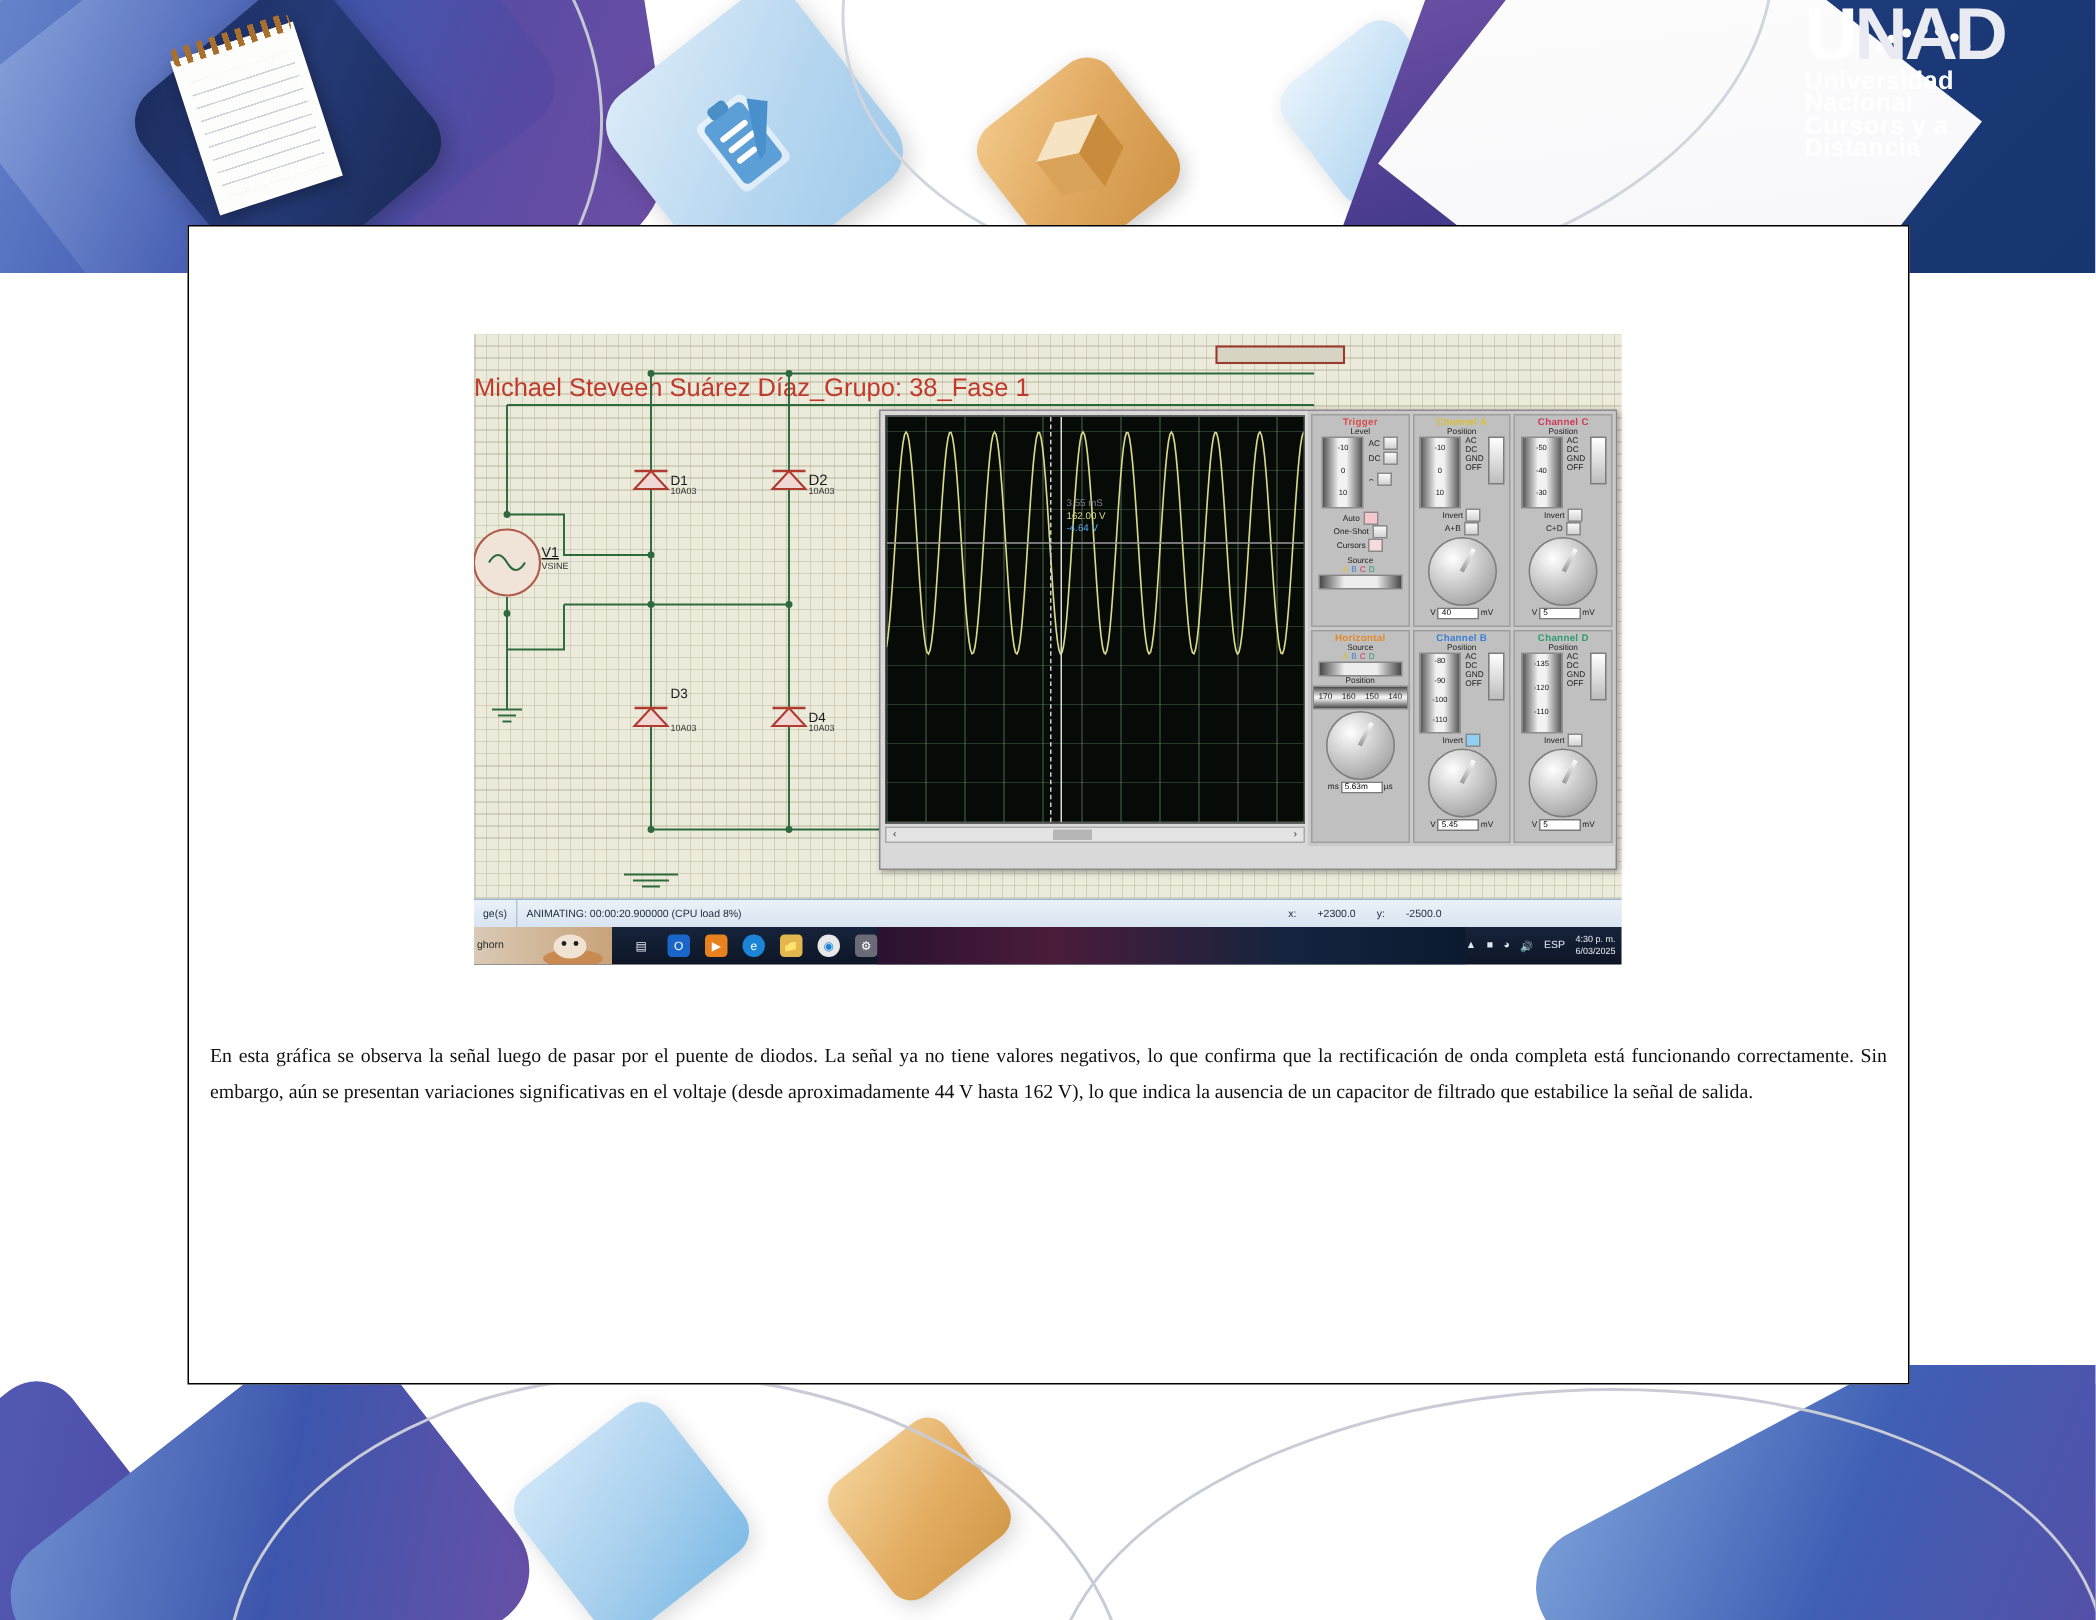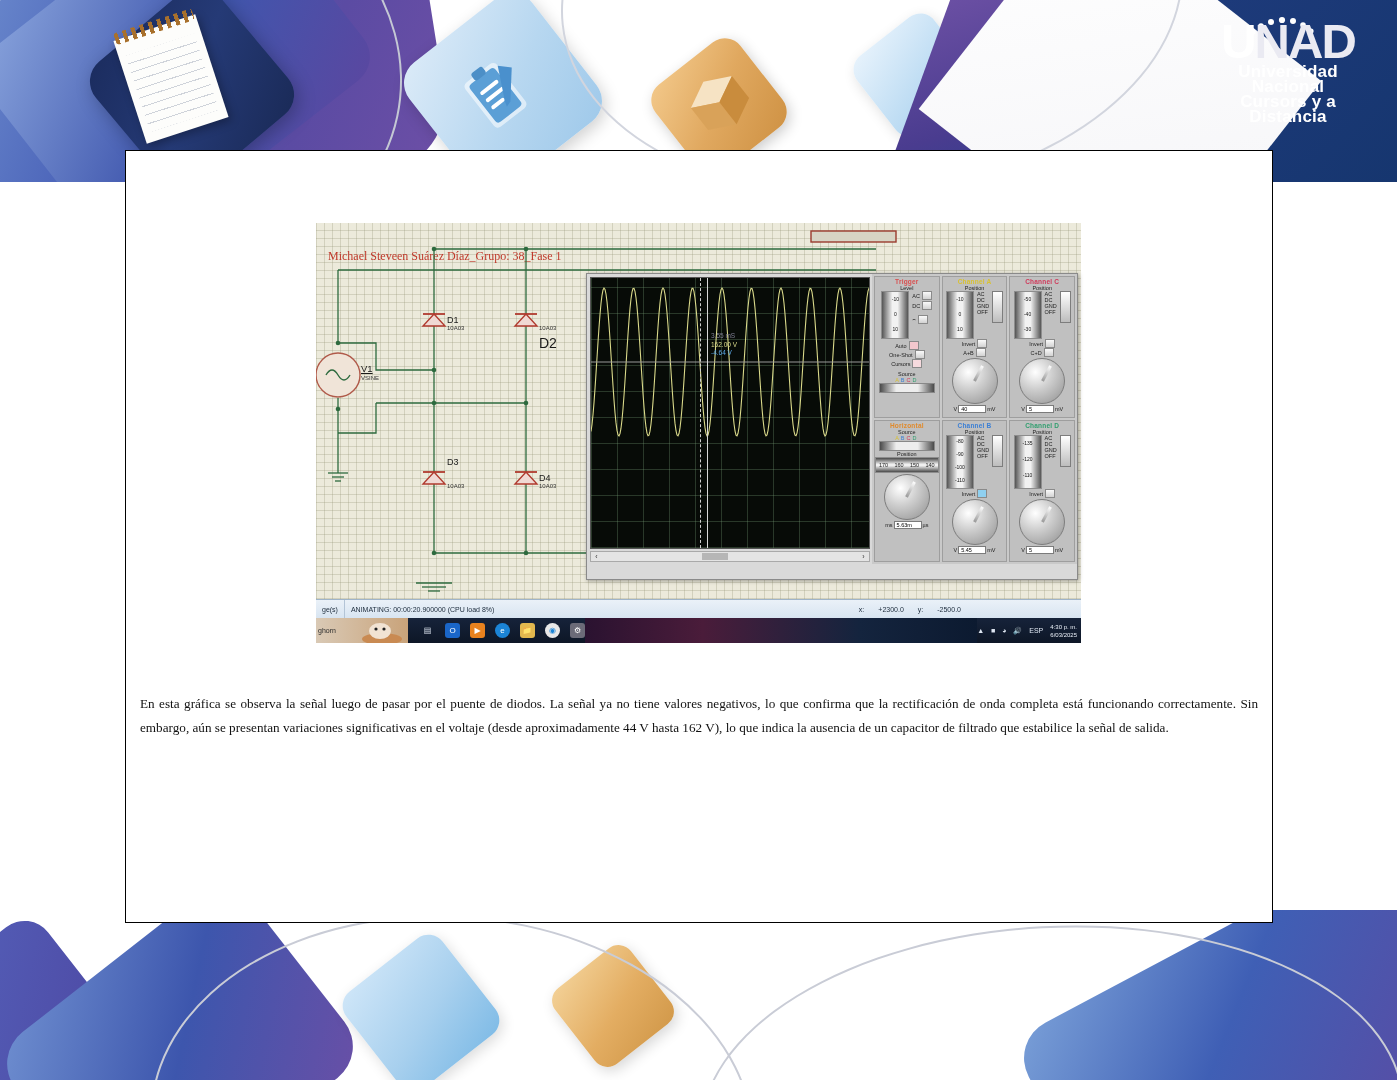--- a/index.html
+++ b/index.html
@@ -37,21 +37,21 @@
     background:linear-gradient(150deg,#f3c98b 0%,#e0a85f 50%,#cf9244 100%);transform:rotate(-38deg);
     box-shadow:0 5px 14px rgba(0,0,0,.2);}
   .cube{position:absolute;left:690px;top:72px;width:60px;height:62px;transform:rotate(-38deg);}
   .sq-blue-sm{position:absolute;left:866px;top:26px;width:98px;height:98px;border-radius:18px;
     background:linear-gradient(160deg,#e8f3fc 0%,#bddcf3 60%,#a4cdee 100%);transform:rotate(-38deg);
     box-shadow:0 5px 14px rgba(0,0,0,.14);}
   .swoosh{position:absolute;border:2px solid #c9ccd6;border-radius:50%;background:transparent;}
   .s1{left:-120px;top:-150px;width:520px;height:420px;transform:rotate(12deg);border-color:#c4c8d4;}
   .s2{left:560px;top:-210px;width:620px;height:400px;transform:rotate(-6deg);border-color:#d2d5de;}
 
-  .logo{position:absolute;right:24px;top:18px;width:170px;text-align:center;color:#fff;}
+  .logo{position:absolute;right:24px;top:0;width:170px;color:#fff;}
   .logo .mark{font-size:49px;font-weight:bold;letter-spacing:-2px;line-height:46px;
     font-family:"Liberation Sans",sans-serif;}
   .logo .mark .nad{color:#eaeaf2;}
   .logo .sub{font-size:17px;line-height:15px;font-weight:bold;letter-spacing:.2px;}
   .dots{position:absolute;right:26px;top:14px;width:166px;height:50px;}
 
   .ftr{position:absolute;left:0;bottom:0;width:1397px;height:170px;overflow:hidden;}
   .f-left{position:absolute;left:30px;bottom:-90px;width:300px;height:230px;border-radius:40px;
     background:linear-gradient(140deg,#6f8fd0 0%,#3d56ad 50%,#6a4fa6 100%);transform:rotate(-38deg);}
   .f-left2{position:absolute;left:-90px;bottom:-120px;width:220px;height:250px;border-radius:30px;
@@ -74,22 +74,22 @@
     background:#fff;box-sizing:border-box;}
 
   
   .shot{position:absolute;left:190px;top:72px;width:765px;height:420px;background:#e8e7d8;}
 
   .cad{position:absolute;left:0;top:0;width:765px;height:376px;
     background:
       repeating-linear-gradient(0deg,rgba(150,150,120,.30) 0 1px,transparent 1px 8px),
       repeating-linear-gradient(90deg,rgba(150,150,120,.30) 0 1px,transparent 1px 8px),
       #eceadb;}
-  .cad-title{position:absolute;left:12px;top:26px;font-size:12px;color:#c0392b;
-    font-family:Liberation Serif, serif;white-space:nowrap;}
+  .cad-title{position:absolute;left:0;top:26px;font-size:17px;color:#c0392b;
+    font-family:Liberation Sans, sans-serif;white-space:nowrap;}
   .cad-svg{position:absolute;left:0;top:0;}
 
   .scope{position:absolute;left:270px;top:50px;width:490px;height:305px;
     background:#d9d9d9;border:1px solid #8a8a8a;box-shadow:1px 1px 4px rgba(0,0,0,.35);}
   .scope-tb{height:15px;background:linear-gradient(180deg,#fdfdfd,#efefef);
     border-bottom:1px solid #b9b9b9;display:flex;align-items:center;position:relative;}
   .scope-tb .t{font-size:7.5px;color:#111;padding-left:4px;letter-spacing:.1px;}
   .scope-close{position:absolute;right:2px;top:1.5px;width:11px;height:11px;background:#b33;
     color:#fff;font-size:7px;line-height:11px;text-align:center;border:1px solid #8d2222;}
   .scope-body{display:flex;height:290px;}
@@ -281,21 +281,21 @@
             <path d="M-11 6 L11 6 L0 -6 Z" fill="#f0d9d4" stroke="#b03a2e" stroke-width="1.4"></path>
             <line x1="-11" y1="-6" x2="11" y2="-6" stroke="#b03a2e" stroke-width="1.8"></line>
           </g>
         </g>
 
         <rect x="495" y="8" width="85" height="11" fill="#d7d4c4" stroke="#9b3b2e" stroke-width="1.4"></rect>
       </svg>
 
       <div style="position:absolute;left:131px;top:92px;font-size:9px;color:#1a1a1a;">D1</div>
       <div style="position:absolute;left:131px;top:102px;font-size:6px;color:#333;">10A03</div>
-      <div style="position:absolute;left:223px;top:92px;font-size:14px;color:#1a1a1a;margin-top:20px;">D2</div>
+      <div style="position:absolute;left:223px;top:92px;font-size:10px;color:#1a1a1a;">D2</div>
       <div style="position:absolute;left:223px;top:102px;font-size:6px;color:#333;">10A03</div>
       <div style="position:absolute;left:131px;top:234px;font-size:9px;color:#1a1a1a;">D3</div>
       <div style="position:absolute;left:131px;top:260px;font-size:6px;color:#333;">10A03</div>
       <div style="position:absolute;left:223px;top:250px;font-size:9px;color:#1a1a1a;">D4</div>
       <div style="position:absolute;left:223px;top:260px;font-size:6px;color:#333;">10A03</div>
       <div style="position:absolute;left:45px;top:140px;font-size:9.5px;color:#1a1a1a;text-decoration:underline;">V1</div>
       <div style="position:absolute;left:45px;top:152px;font-size:6px;color:#333;">VSINE</div>
     </div>
 
     <div class="scope">

